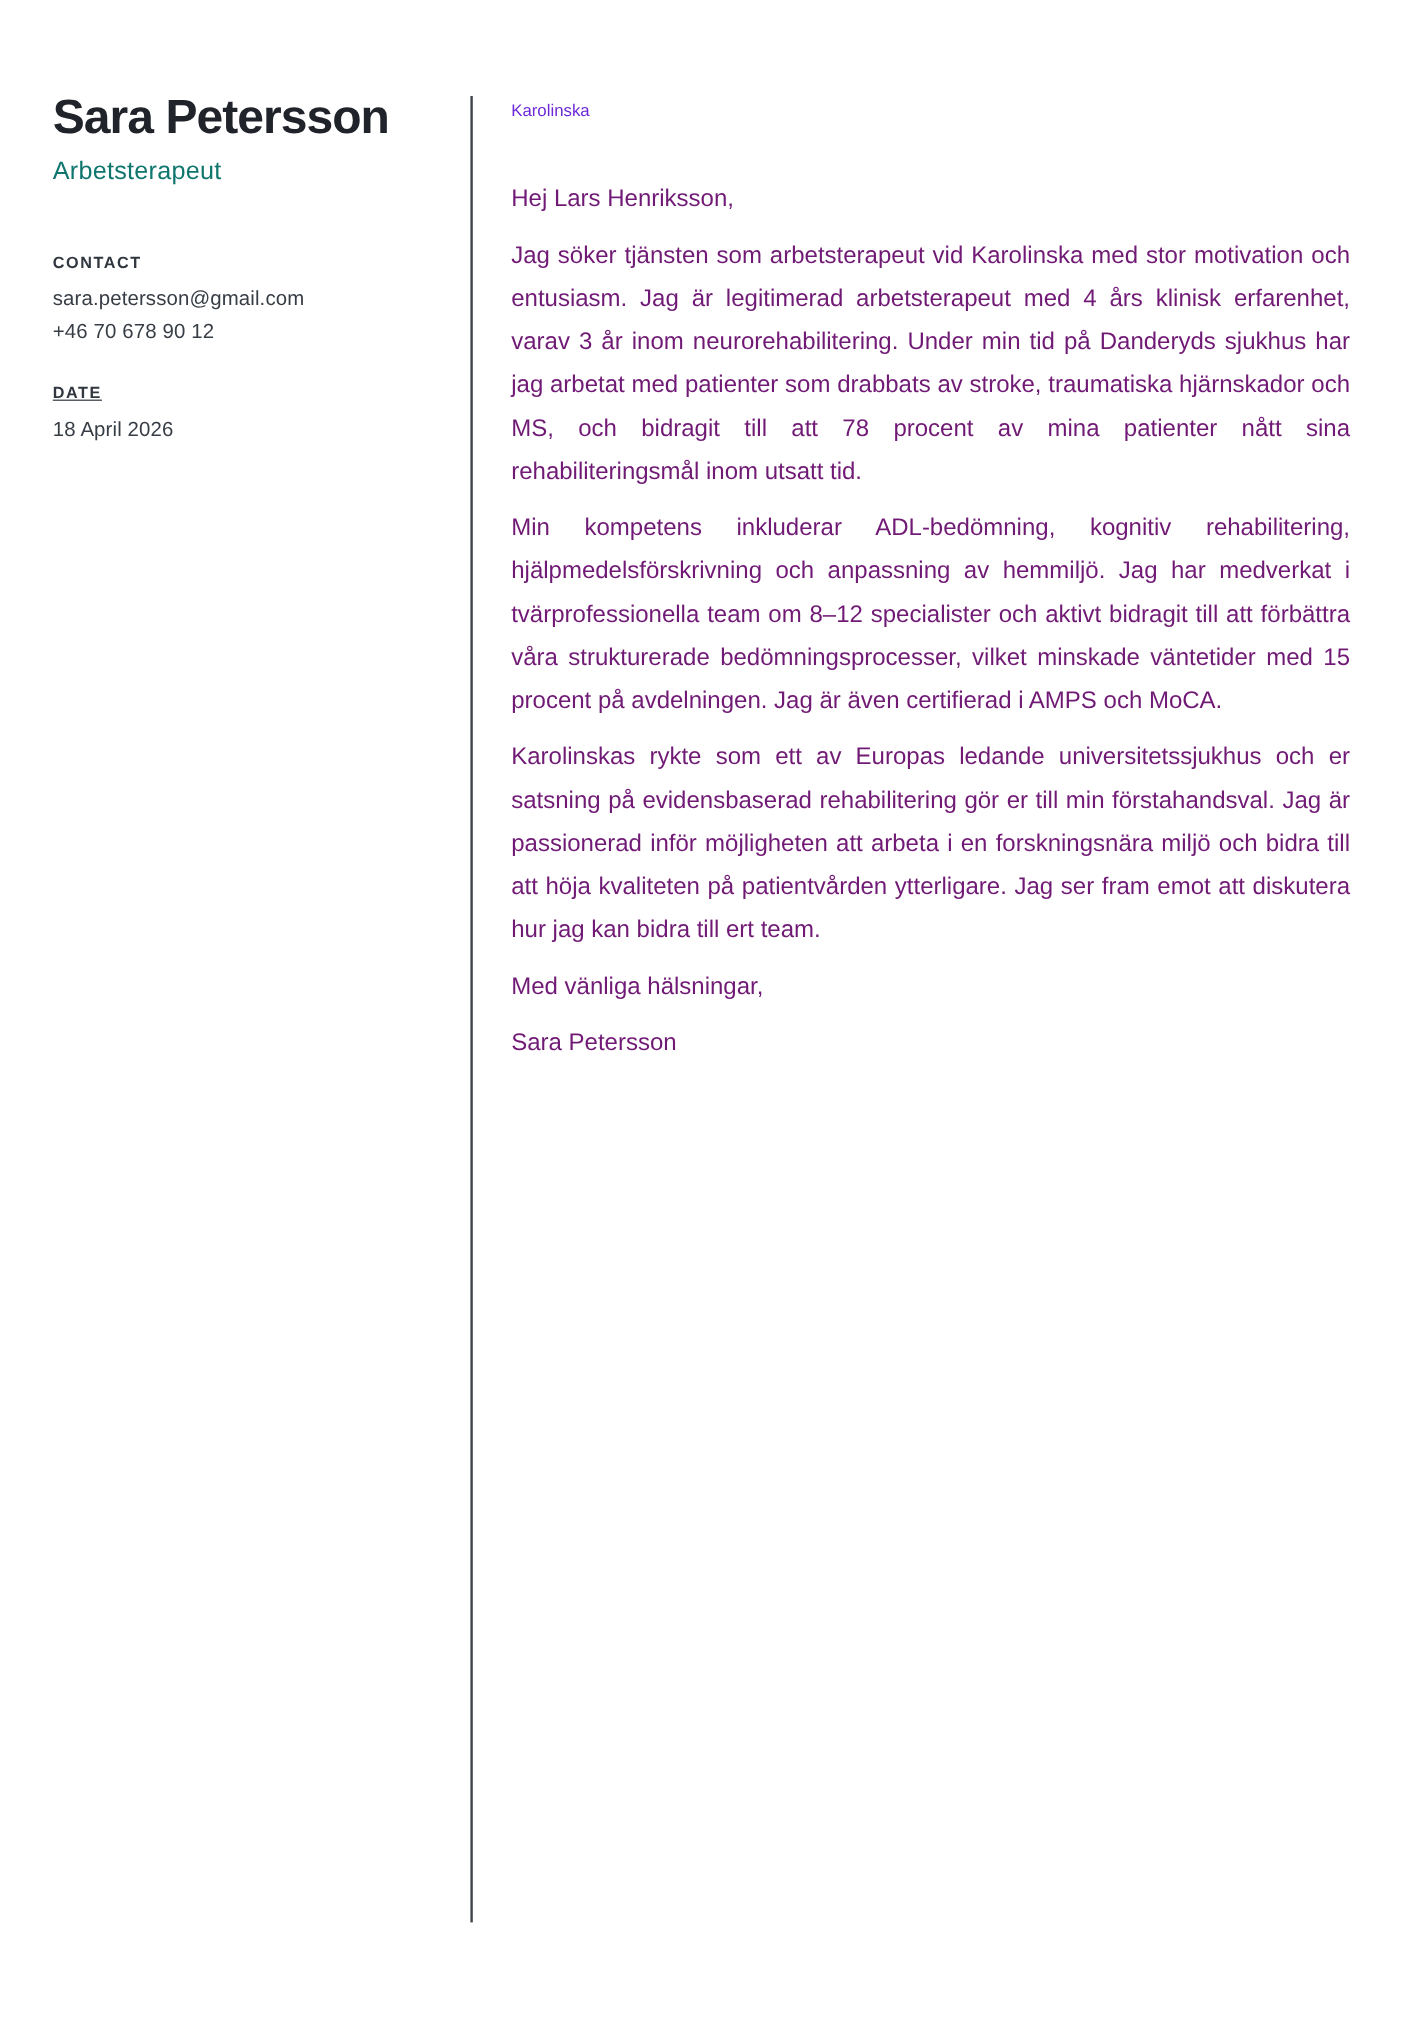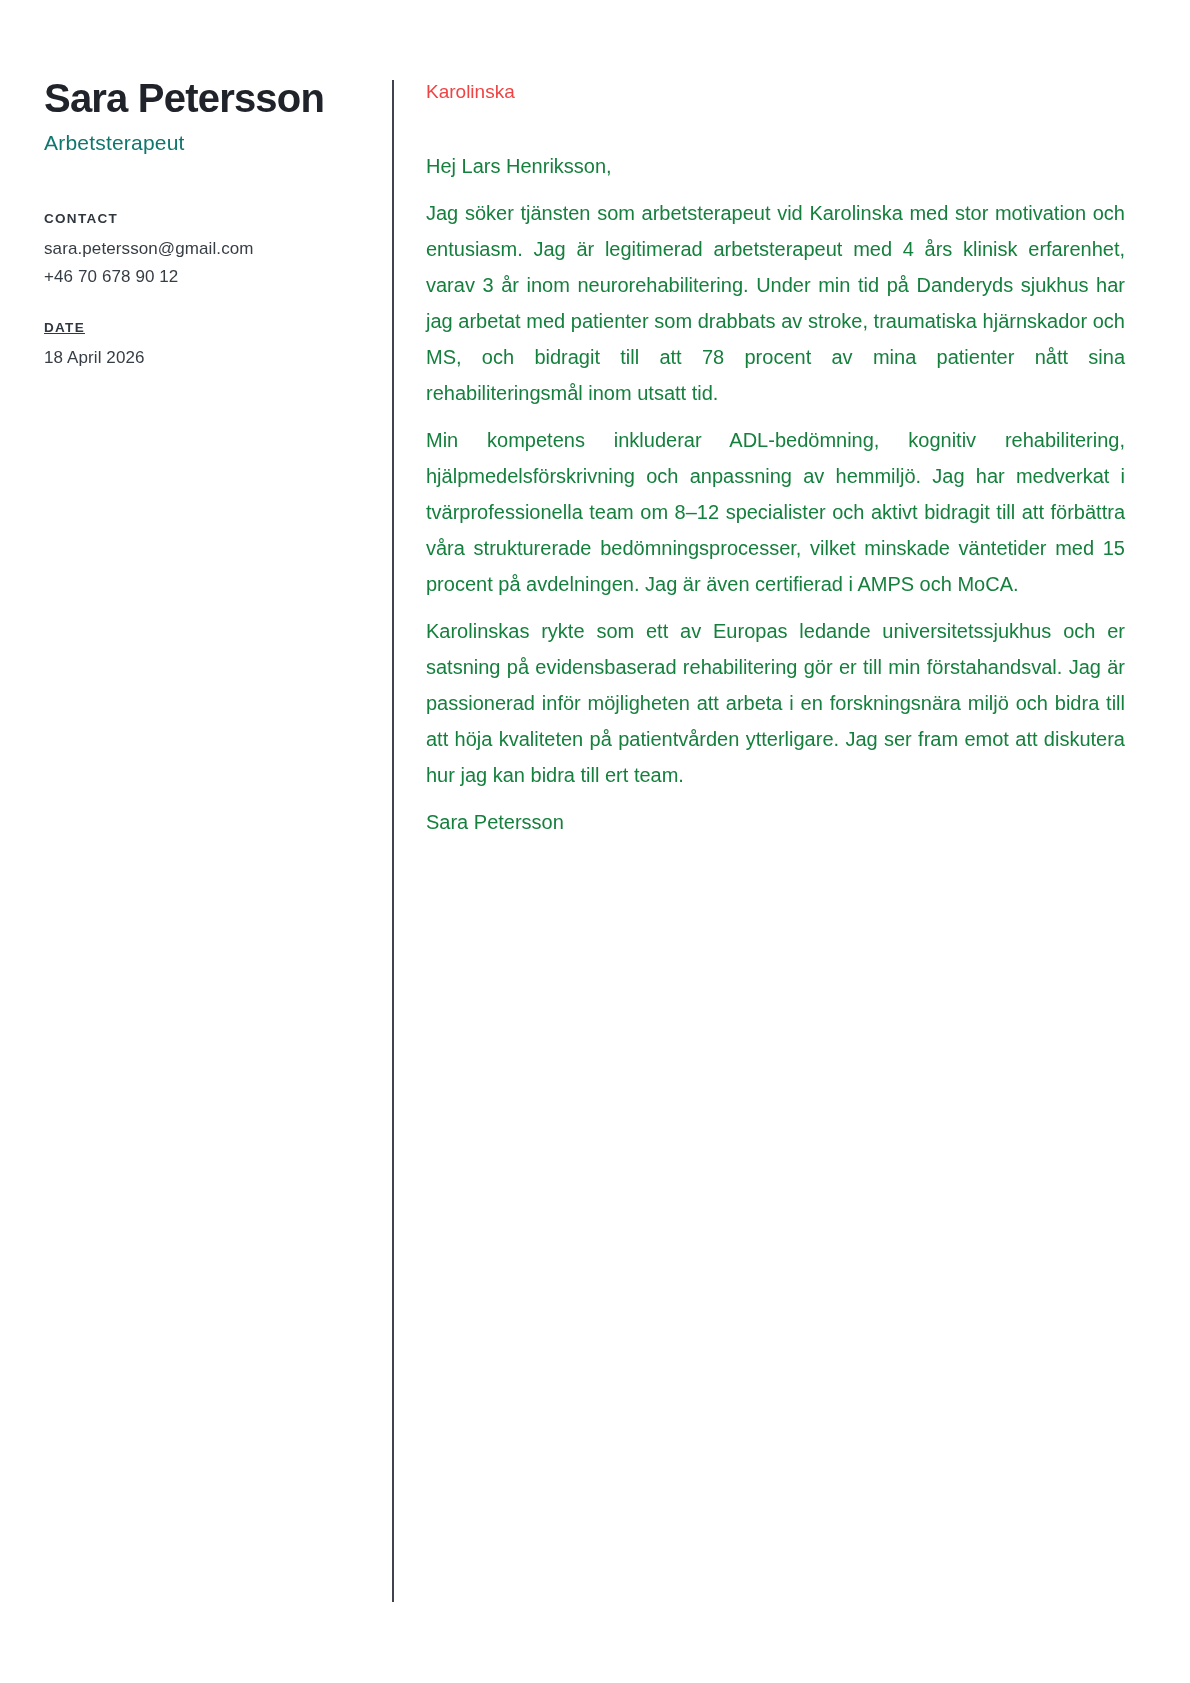--- a/index.html
+++ b/index.html
@@ -70,29 +70,29 @@
     width: 699px;
     color: #373d45;
   }
   .recipient-name {
     font-size: 18px;
     font-weight: 700;
     color: #20242a;
     line-height: 24px;
   }
   .recipient-org {
-    font-size: 19px;
+    font-size: 14px;
     line-height: 28px;
-    color: #ef4444;
+    color: #6d28d9;
   }
   .letter-body { margin-top: 42px; }
   .letter-body p {
     font-size: 20px;
     line-height: 36px;
-    color: #15803d;
+    color: #701a75;
     margin: 0 0 11px 0;
   }
   .letter-body p.justified { text-align: justify; }
   .greeting, .closing, .signature { text-align: left; }
 </style>
 </head>
 <body>
 
 <div class="page">
 
@@ -117,17 +117,18 @@
   <main class="main">
     <div class="recipient">
       <div class="recipient-org">Karolinska</div>
     </div>
 
     <div class="letter-body">
       <p class="greeting">Hej Lars Henriksson,</p>
       <p class="justified">Jag söker tjänsten som arbetsterapeut vid Karolinska med stor motivation och entusiasm. Jag är legitimerad arbetsterapeut med 4 års klinisk erfarenhet, varav 3 år inom neurorehabilitering. Under min tid på Danderyds sjukhus har jag arbetat med patienter som drabbats av stroke, traumatiska hjärnskador och MS, och bidragit till att 78 procent av mina patienter nått sina rehabiliteringsmål inom utsatt tid.</p>
       <p class="justified">Min kompetens inkluderar ADL-bedömning, kognitiv rehabilitering, hjälpmedelsförskrivning och anpassning av hemmiljö. Jag har medverkat i tvärprofessionella team om 8–12 specialister och aktivt bidragit till att förbättra våra strukturerade bedömningsprocesser, vilket minskade väntetider med 15 procent på avdelningen. Jag är även certifierad i AMPS och MoCA.</p>
       <p class="justified">Karolinskas rykte som ett av Europas ledande universitetssjukhus och er satsning på evidensbaserad rehabilitering gör er till min förstahandsval. Jag är passionerad inför möjligheten att arbeta i en forskningsnära miljö och bidra till att höja kvaliteten på patientvården ytterligare. Jag ser fram emot att diskutera hur jag kan bidra till ert team.</p>
+      <p class="closing">Med vänliga hälsningar,</p>
       <p class="signature">Sara Petersson</p>
     </div>
   </main>
 
 </div>
 
 </body></html>

